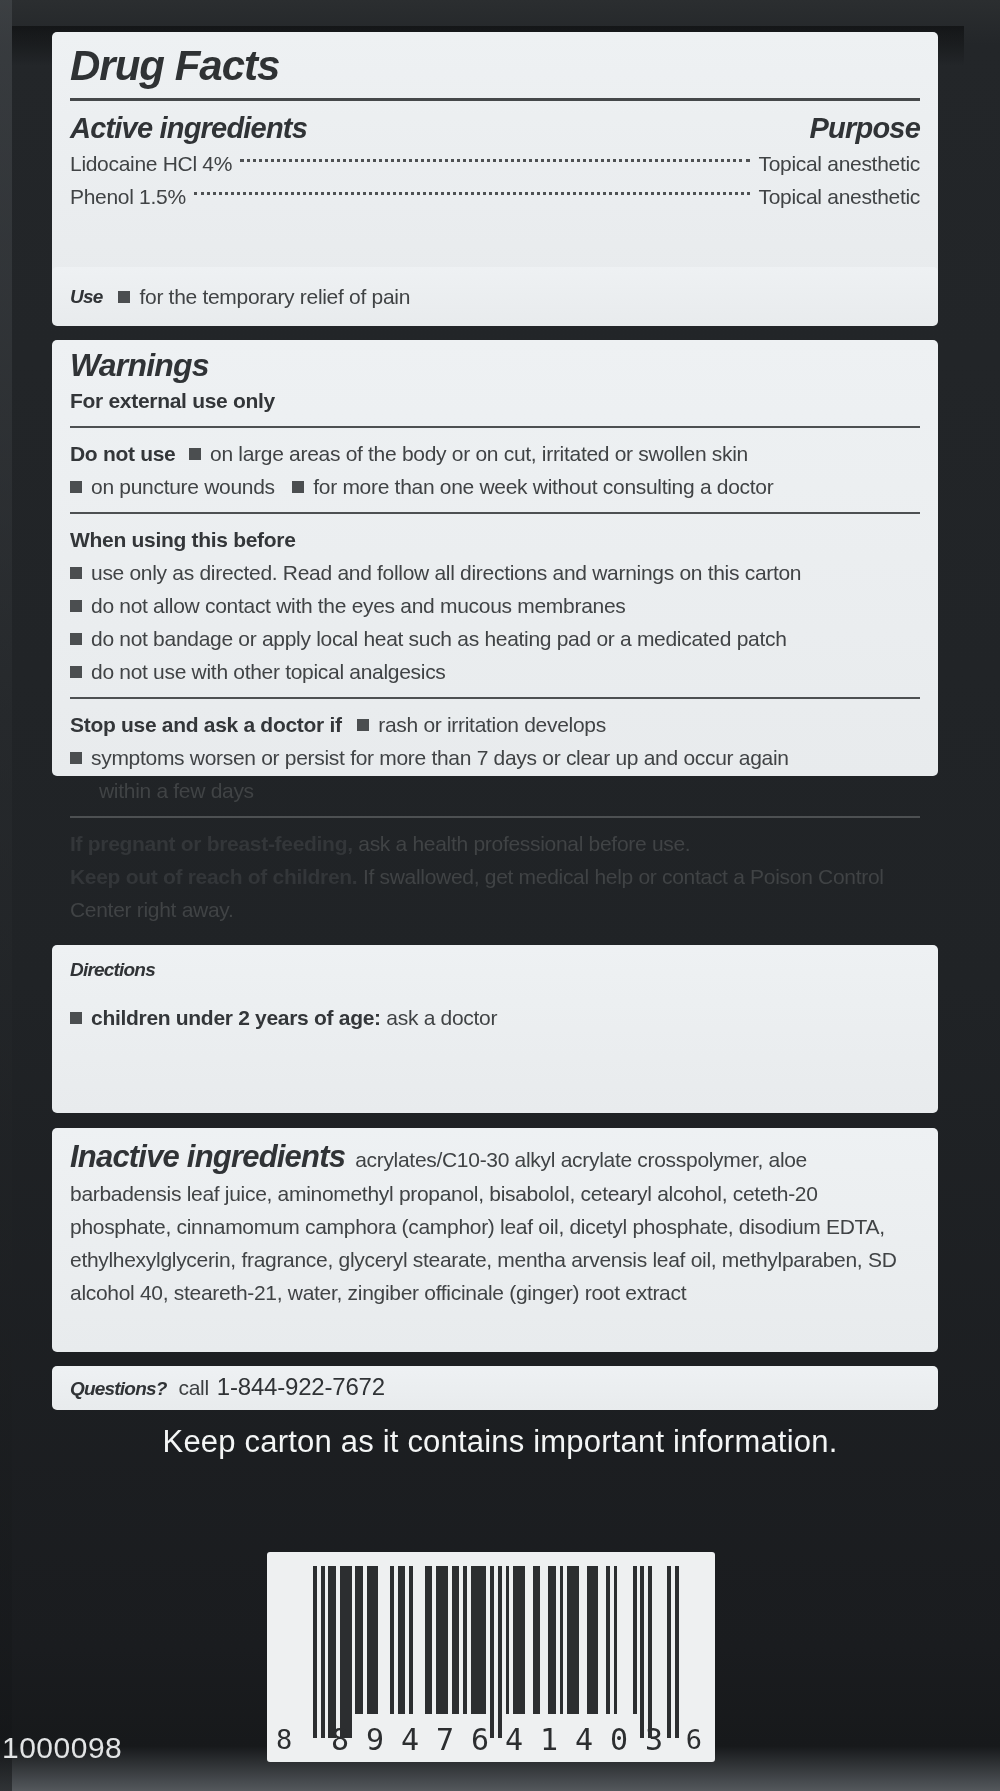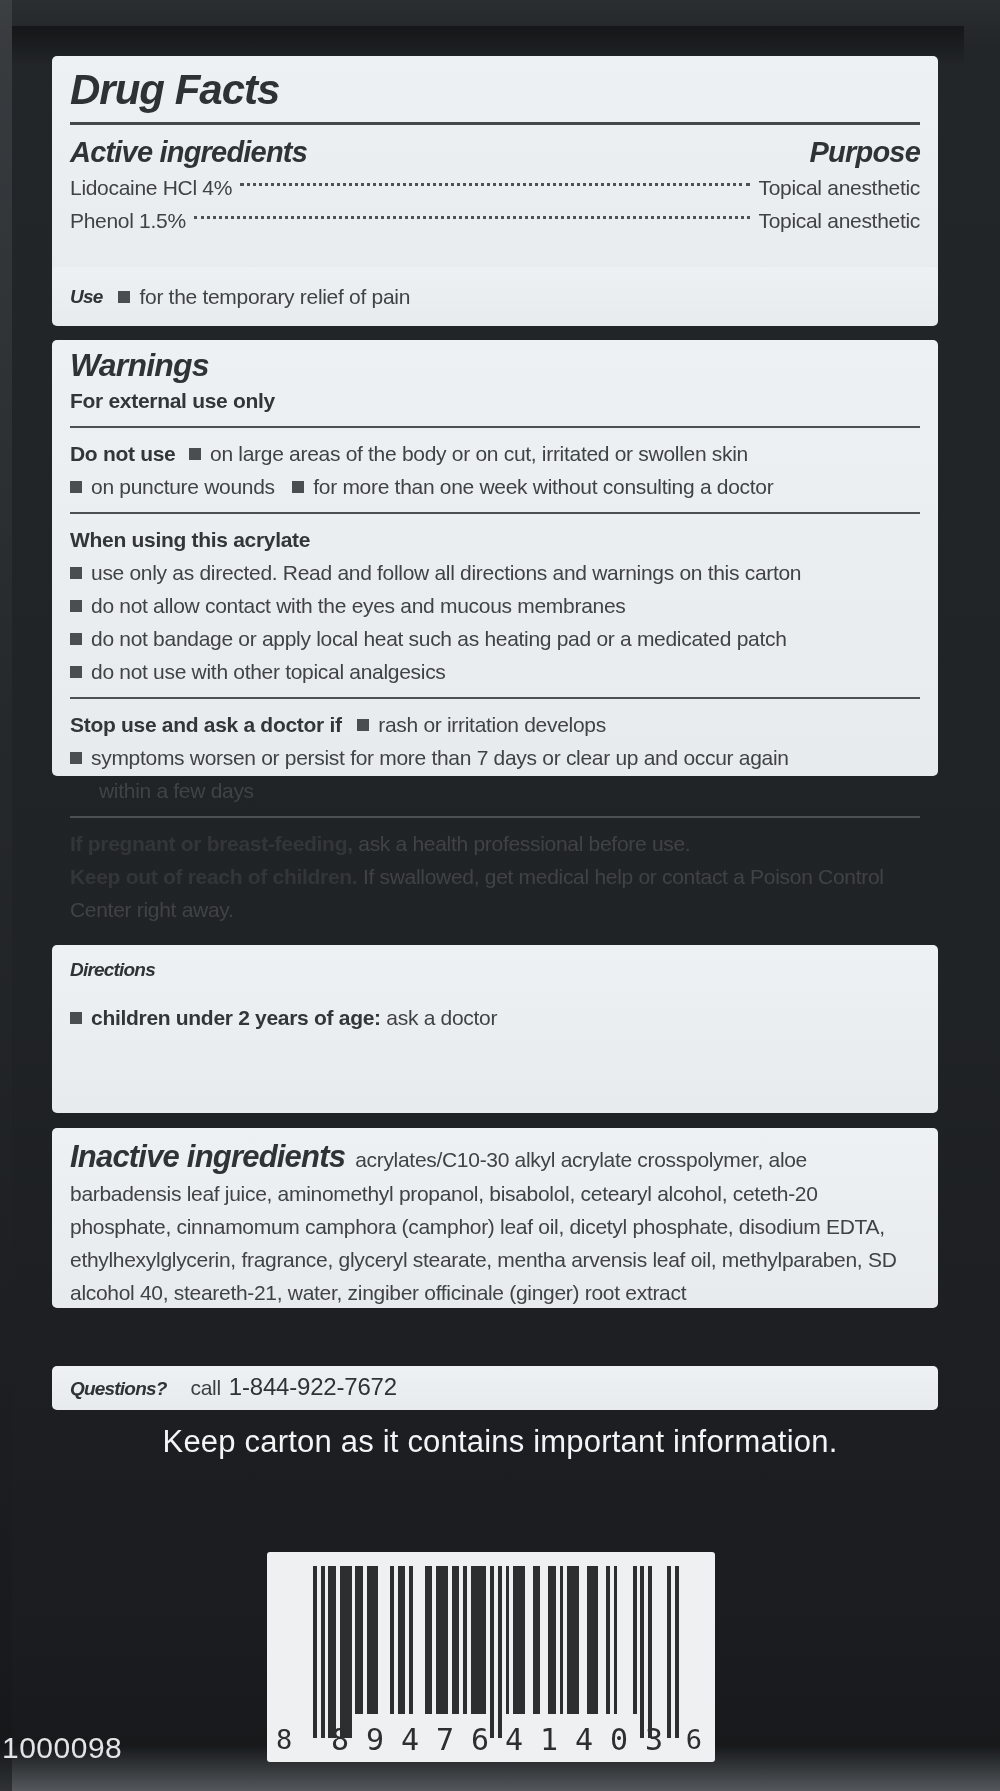--- a/index.html
+++ b/index.html
@@ -29,28 +29,28 @@
   .rule.thin{height:2px;background:#4d5052;margin:9px 0;}
   .sq{display:inline-block;width:12px;height:12px;background:#4b4e50;margin:0 9px 1px 0;}
   .hang{padding-left:29px;text-indent:-29px;}
   .hang .cont{display:block;text-indent:0;}
   .row2{display:flex;justify-content:space-between;align-items:flex-end;}
   .ingrow{display:flex;align-items:center;}
   .leader{flex:1;border-bottom:3px dotted #4e5153;margin:0 8px 7px 8px;}
   .gap12{height:12px;}
 
   
-  .p-title{top:56px;height:256px;padding-top:10px;}
+  .p-title{top:32px;height:256px;padding-top:10px;}
   .p-use{top:267px;height:59px;display:flex;align-items:center;padding-top:0;padding-bottom:0;}
   .p-use .h2{margin-right:16px;}
   .p-warn{top:340px;height:436px;padding-top:6px;}
   .p-dir{top:945px;height:168px;padding-top:6px;}
-  .p-inact{top:1128px;height:180px;padding-top:9px;}
+  .p-inact{top:1128px;height:224px;padding-top:9px;}
   .p-q{top:1366px;height:44px;display:flex;align-items:baseline;padding-top:2px;padding-bottom:0;}
-  .p-q .h2{line-height:42px;margin-right:24px;}
+  .p-q .h2{line-height:42px;margin-right:12px;}
   .call{font-size:21px;margin-right:8px;color:#3c3f41;}
   .phone{font-size:24px;font-weight:normal;color:#303336;letter-spacing:-0.2px;}
 
   .keep{
     position:absolute;top:1424px;left:0;width:100%;text-align:center;
     color:#f3f5f5;font-size:31px;letter-spacing:0.2px;z-index:2;
   }
 
   .barcode{
     position:absolute;left:267px;top:1552px;width:448px;height:210px;
@@ -102,21 +102,21 @@
     <hr class="rule thin">
     <div>
       <span class="lead">Do not use</span>
       <span class="sq" style="margin-left:8px"></span><span>on large areas of the body or on cut, irritated or swollen skin</span>
     </div>
     <div>
       <span class="sq"></span><span>on puncture wounds</span>
       <span class="sq" style="margin-left:12px"></span><span>for more than one week without consulting a doctor</span>
     </div>
     <hr class="rule thin">
-    <div class="lead">When using this acrylate</div>
+    <div class="lead">When using this before</div>
     <div><span class="sq"></span><span>use only as directed. Read and follow all directions and warnings on this carton</span></div>
     <div><span class="sq"></span><span>do not allow contact with the eyes and mucous membranes</span></div>
     <div><span class="sq"></span><span>do not bandage or apply local heat such as heating pad or a medicated patch</span></div>
     <div><span class="sq"></span><span>do not use with other topical analgesics</span></div>
     <hr class="rule thin">
     <div>
       <span class="lead">Stop use and ask a doctor if</span>
       <span class="sq" style="margin-left:10px"></span><span>rash or irritation develops</span>
     </div>
     <div class="hang">

